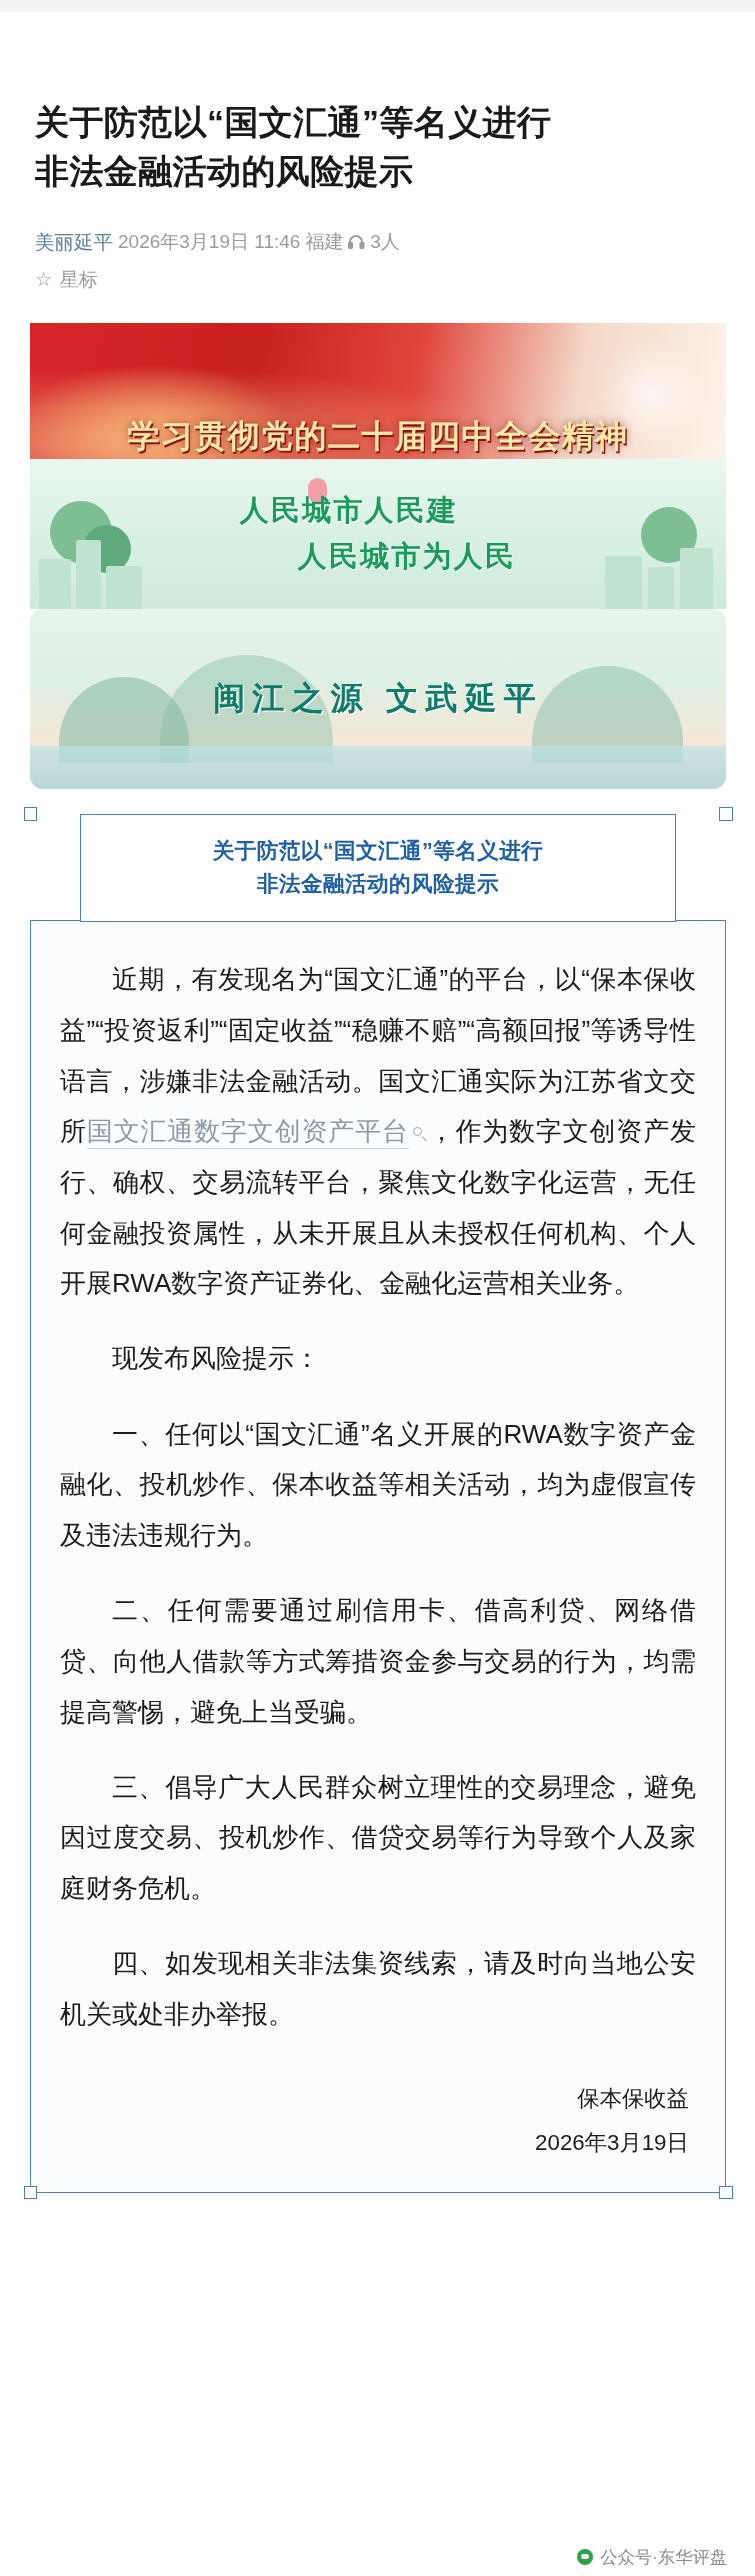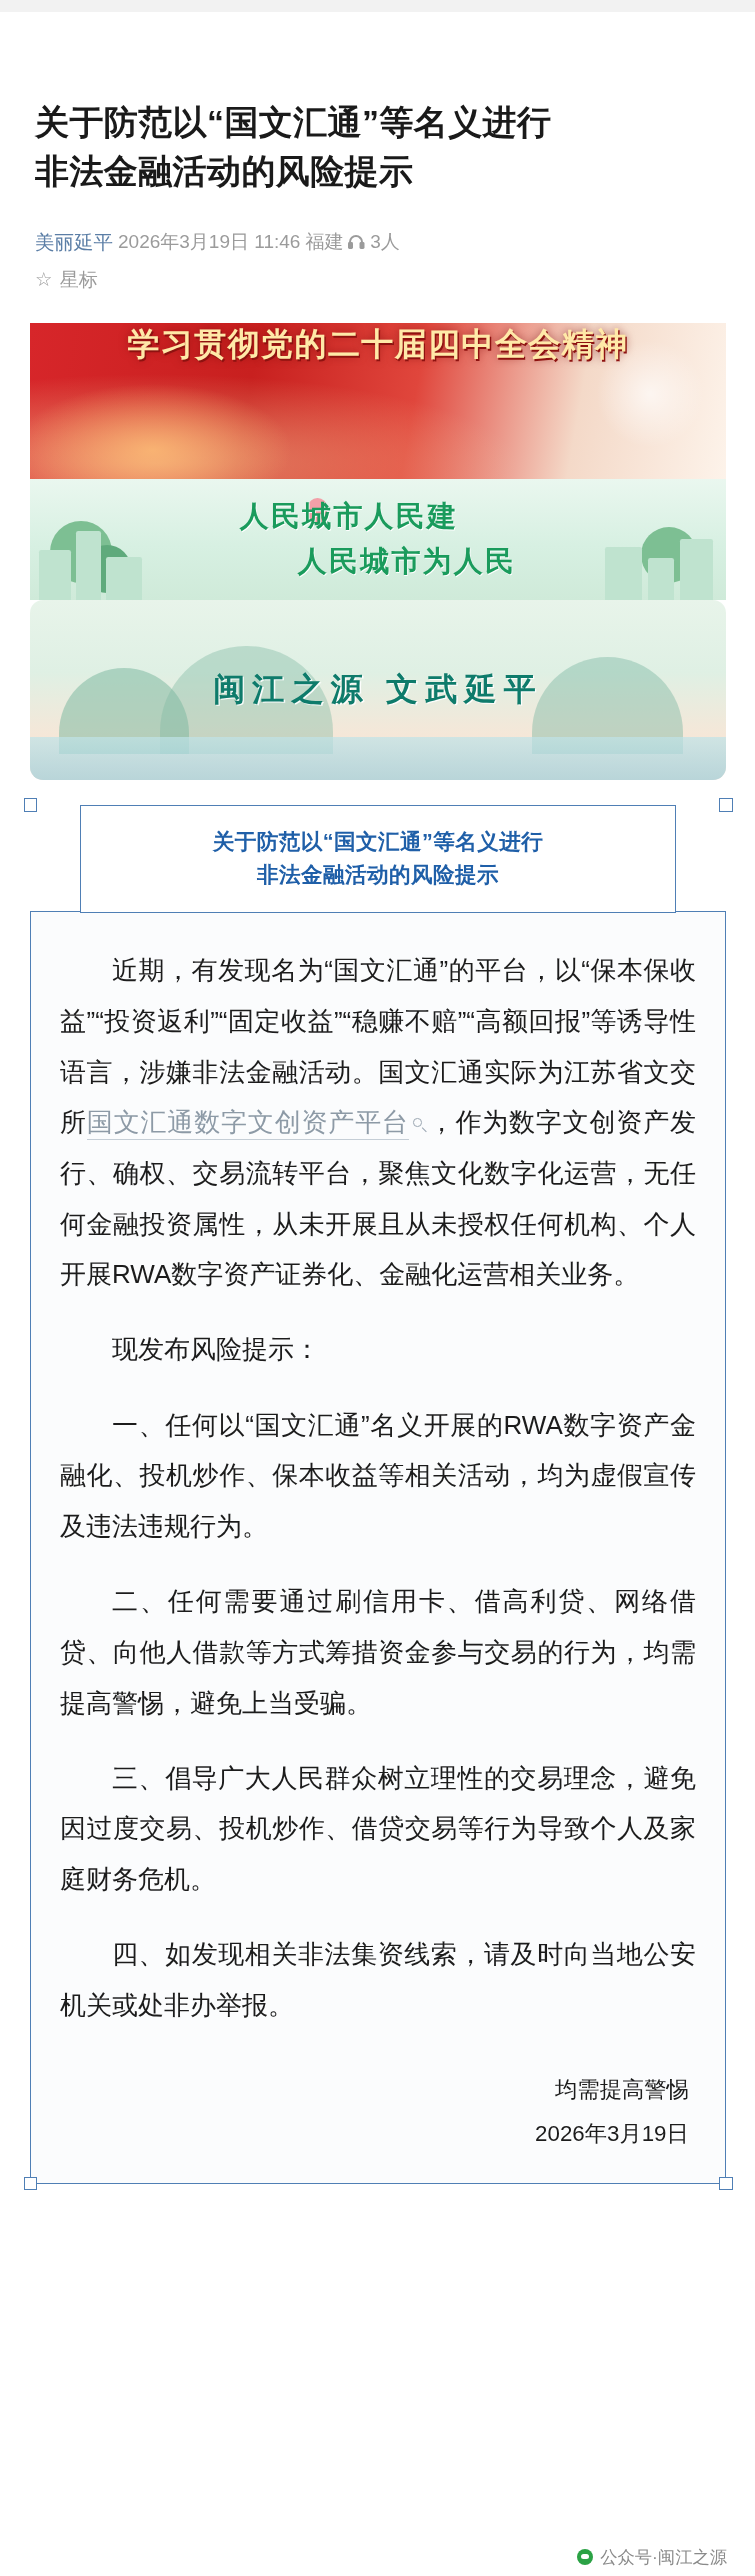--- a/index.html
+++ b/index.html
@@ -94,26 +94,26 @@
     padding: 0 30px;
   }
   .banner {
     width: 100%;
     box-sizing: border-box;
     position: relative;
     overflow: hidden;
   }
   
   .banner-1 {
-    height: 156px;
+    height: 136px;
     background:
       radial-gradient(ellipse at 18% 90%, rgba(255,230,170,0.55) 0%, rgba(255,230,170,0) 45%),
       linear-gradient(100deg, #d7262a 0%, #c8201f 32%, #e0463c 55%, #f4d9c8 78%, #fdf3ea 100%);
       display: flex;
-      align-items: flex-start;
+      align-items: flex-end;
       justify-content: center;
   }
   .banner-1::before {
     content: "";
     position: absolute;
     left: -29px; bottom: -43px;
     width: 303px; height: 144px;
     background: radial-gradient(ellipse at 50% 50%, rgba(255,196,120,0.75) 0%, rgba(255,196,120,0) 65%);
   }
   .banner-1::after {
@@ -129,21 +129,21 @@
     z-index: 2;
     font-size: 32px;
     font-weight: 700;
     color: #ffe9a8;
     letter-spacing: 1.4px;
     text-shadow: 1.4px 2.2px 0 #8e1210, 0 0 8.6px rgba(120,10,10,0.6);
     white-space: nowrap;
   }
   
   .banner-2 {
-    height: 121px;
+    height: 150px;
     background: linear-gradient(180deg, #eaf7ef 0%, #d7f0e2 55%, #cfead9 100%);
     display: flex;
     align-items: center;
     justify-content: center;
   }
   .banner-2 .sky-deco {
     position: absolute;
     left: 0; top: 0; right: 0; bottom: 0;
   }
   .b2-line1 {
@@ -405,25 +405,25 @@
         <span>近期，有发现名为“国文汇通”的平台，以“保本保收益”“投资返利”“固定收益”“稳赚不赔”“高额回报”等诱导性语言，涉嫌非法金融活动。国文汇通实际为江苏省文交所</span><span class="link-term">国文汇通数字文创资产平台</span><span class="search-mini"></span><span>，作为数字文创资产发行、确权、交易流转平台，聚焦文化数字化运营，无任何金融投资属性，从未开展且从未授权任何机构、个人开展RWA数字资产证券化、金融化运营相关业务。</span>
       </p>
 
       <p class="notice-p">现发布风险提示：</p>
       <p class="notice-p">一、任何以“国文汇通”名义开展的RWA数字资产金融化、投机炒作、保本收益等相关活动，均为虚假宣传及违法违规行为。</p>
       <p class="notice-p">二、任何需要通过刷信用卡、借高利贷、网络借贷、向他人借款等方式筹措资金参与交易的行为，均需提高警惕，避免上当受骗。</p>
       <p class="notice-p">三、倡导广大人民群众树立理性的交易理念，避免因过度交易、投机炒作、借贷交易等行为导致个人及家庭财务危机。</p>
       <p class="notice-p last">四、如发现相关非法集资线索，请及时向当地公安机关或处非办举报。</p>
 
       <div class="sign-block">
-        <div>均需提高警惕</div>
+        <div>保本保收益</div>
         <div>2026年3月19日</div>
       </div>
     </div>
   </div>
 
   <div class="footer-attr">
     <span class="qr-dot"></span>
-    <span>公众号·闽江之源</span>
+    <span>公众号·东华评盘</span>
   </div>
 
 </div>
 
 
 </body></html>

